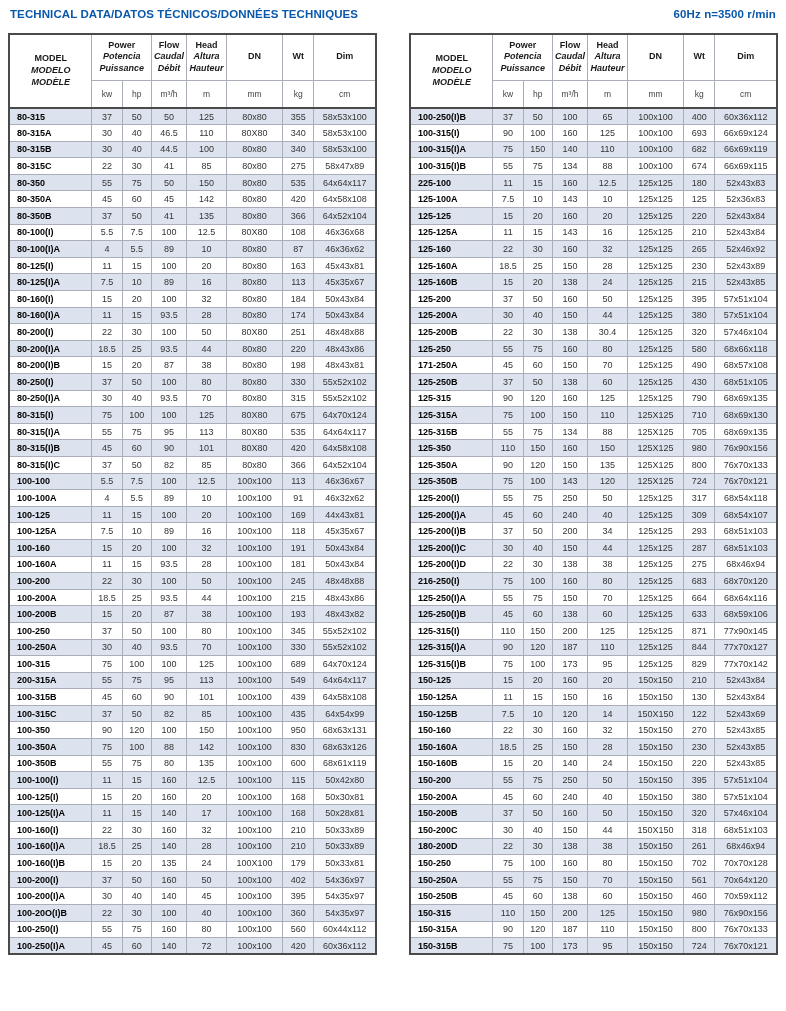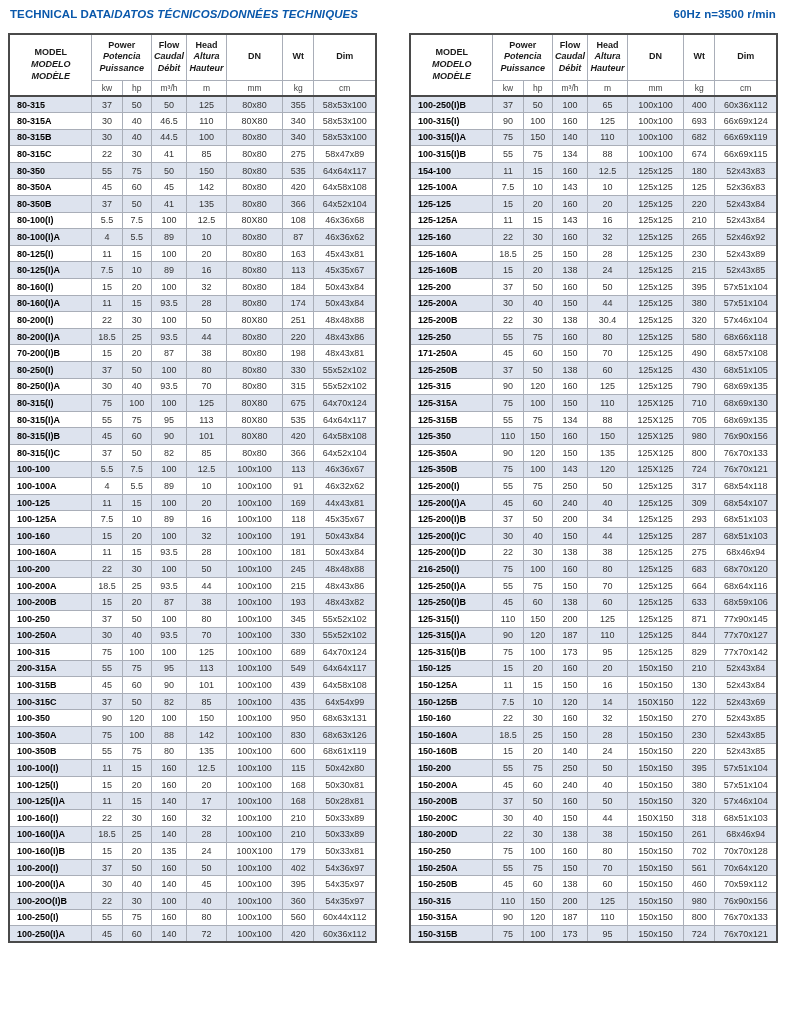--- a/index.html
+++ b/index.html
@@ -9,33 +9,33 @@
     background:#ffffff;
     font-family:"Liberation Sans", sans-serif;
     overflow:hidden;
   }
   .page { padding:6px 8px 4px 8px; }
   .title-bar {
     display:flex; justify-content:space-between; align-items:baseline;
     color:#0a58ab; font-weight:bold; font-size:11.5px;
     padding:2px 2px 0 2px; letter-spacing:0.1px;
   }
-  .t-italic { font-style:italic; }
+  .t-italic { }
   .specs span + span { }
   .tables { display:flex; gap:32px; margin-top:13px; }
   table.data-table {
     border-collapse:collapse; width:376px; table-layout:fixed;
     border:2px solid #4a4a4a; font-size:9px;
   }
   th, td { border:1px solid #a9aeb8; overflow:hidden; white-space:nowrap; }
   thead th { background:#ffffff; font-weight:bold; color:#1a1a1a; text-align:center; vertical-align:middle; }
   .head-row th { height:46px; font-size:9px; line-height:1.3; padding:1px 0; }
   .h2 { font-style:italic; }
   .units-row th {
-    height:16px; font-weight:normal; color:#444; font-size:8.5px;
+    height:28px; font-weight:normal; color:#444; font-size:8.5px;
     border-bottom:2px solid #4a4a4a;
   }
   .th-model { border-bottom:2px solid #4a4a4a; }
   tbody td { height:16.6px; padding:0 2px; text-align:center; color:#333; }
   tbody td.model-cell { text-align:left; padding-left:7px; font-weight:bold; color:#000; font-size:9px; }
   tbody tr:nth-child(odd) td { background:#dde3ee; }
   tbody tr:nth-child(even) td { background:#ffffff; }
 </style>
 </head>
 <body>
@@ -246,21 +246,21 @@
             <td class="model-cell">80-200(I)A</td>
             <td class="val-cell">18.5</td>
             <td class="val-cell">25</td>
             <td class="val-cell">93.5</td>
             <td class="val-cell">44</td>
             <td class="val-cell">80x80</td>
             <td class="val-cell">220</td>
             <td class="val-cell">48x43x86</td>
           </tr>
           <tr>
-            <td class="model-cell">70-200(I)B</td>
+            <td class="model-cell">80-200(I)B</td>
             <td class="val-cell">15</td>
             <td class="val-cell">20</td>
             <td class="val-cell">87</td>
             <td class="val-cell">38</td>
             <td class="val-cell">80x80</td>
             <td class="val-cell">198</td>
             <td class="val-cell">48x43x81</td>
           </tr>
           <tr>
             <td class="model-cell">80-250(I)</td>
@@ -697,21 +697,21 @@
             <td class="model-cell">100-315(I)B</td>
             <td class="val-cell">55</td>
             <td class="val-cell">75</td>
             <td class="val-cell">134</td>
             <td class="val-cell">88</td>
             <td class="val-cell">100x100</td>
             <td class="val-cell">674</td>
             <td class="val-cell">66x69x115</td>
           </tr>
           <tr>
-            <td class="model-cell">154-100</td>
+            <td class="model-cell">225-100</td>
             <td class="val-cell">11</td>
             <td class="val-cell">15</td>
             <td class="val-cell">160</td>
             <td class="val-cell">12.5</td>
             <td class="val-cell">125x125</td>
             <td class="val-cell">180</td>
             <td class="val-cell">52x43x83</td>
           </tr>
           <tr>
             <td class="model-cell">125-100A</td>

